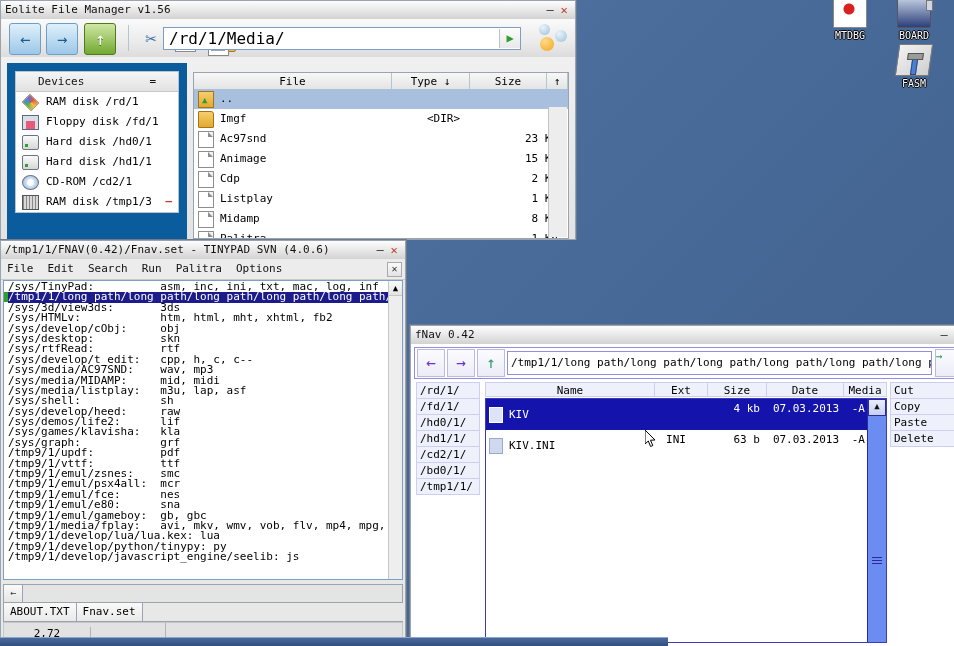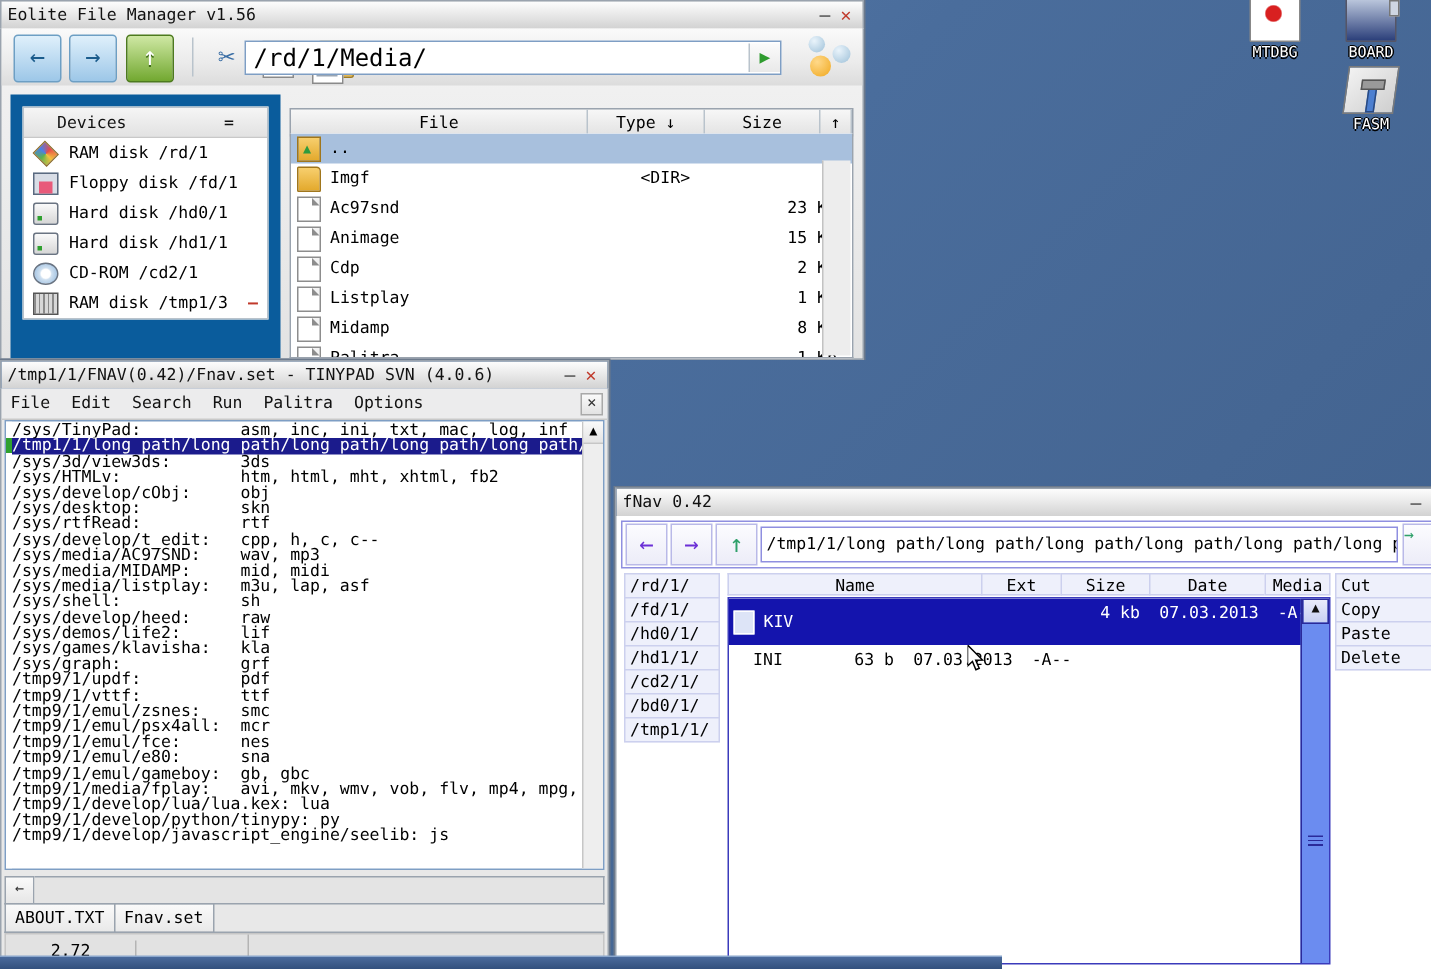--- a/index.html
+++ b/index.html
@@ -470,20 +470,24 @@
         <span class="n">
             <span class="fnic"></span>
             <span>KIV</span>
           </span>
         <span class="e"></span>
         <span class="s">4 kb</span>
         <span class="d">07.03.2013</span>
         <span class="a">-A--</span>
       </div>
       <div class="fnrow">
+        <span class="n">
+            <span class="fnic"></span>
+            <span>KIV.INI</span>
+          </span>
         <span class="e">INI</span>
         <span class="s">63 b</span>
         <span class="d">07.03.2013</span>
         <span class="a">-A--</span>
       </div>
       <div class="fn-scroll">
         <div class="sup">▲</div>
         <div class="grip"></div>
       </div>
     </div>

